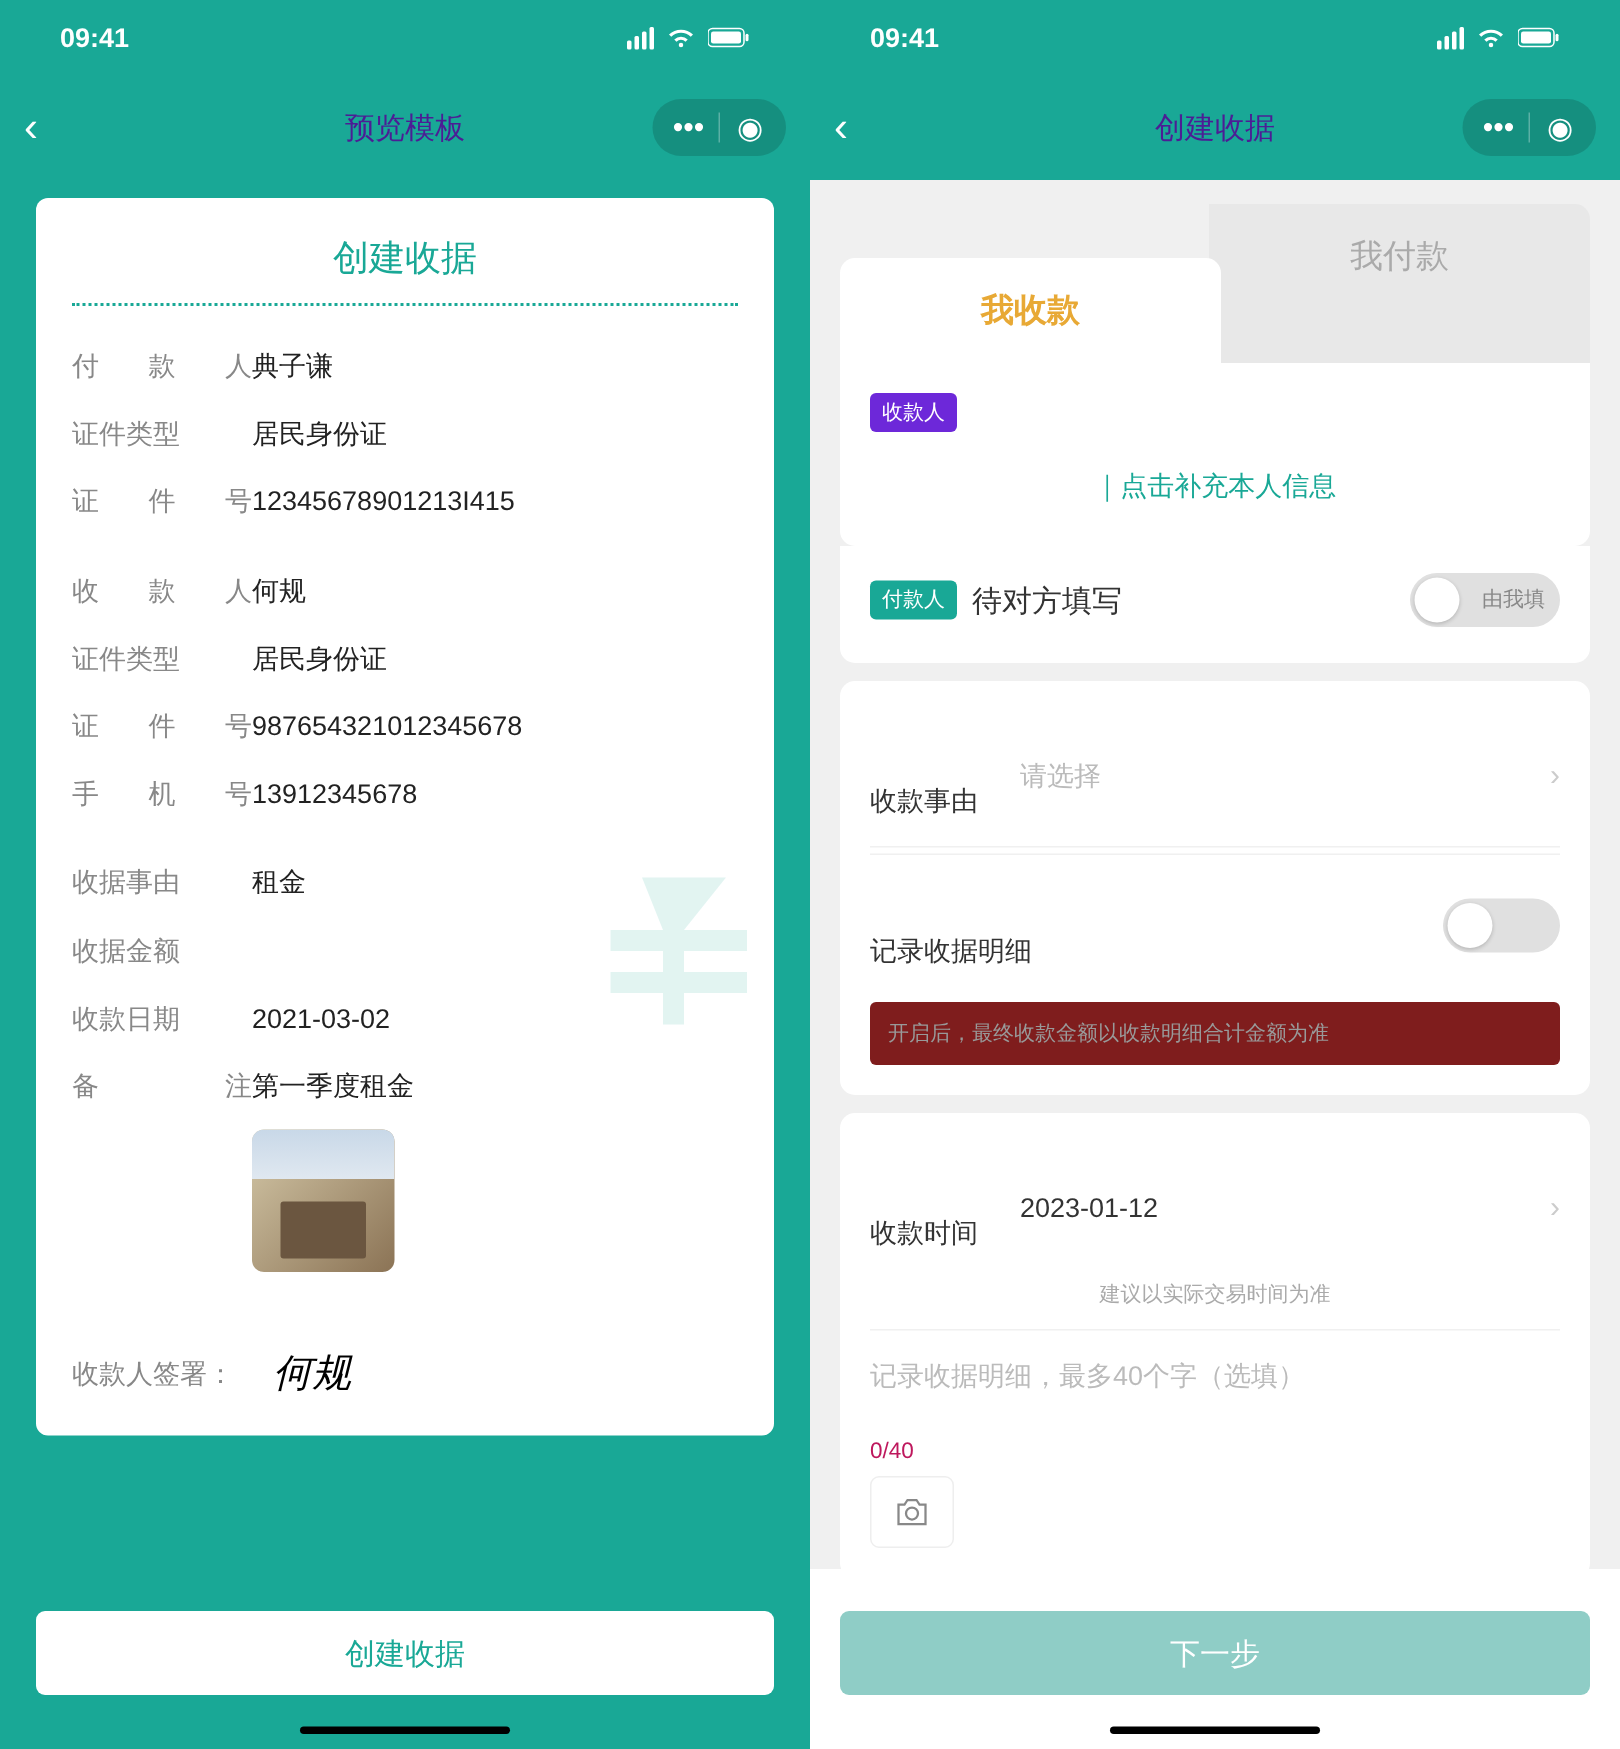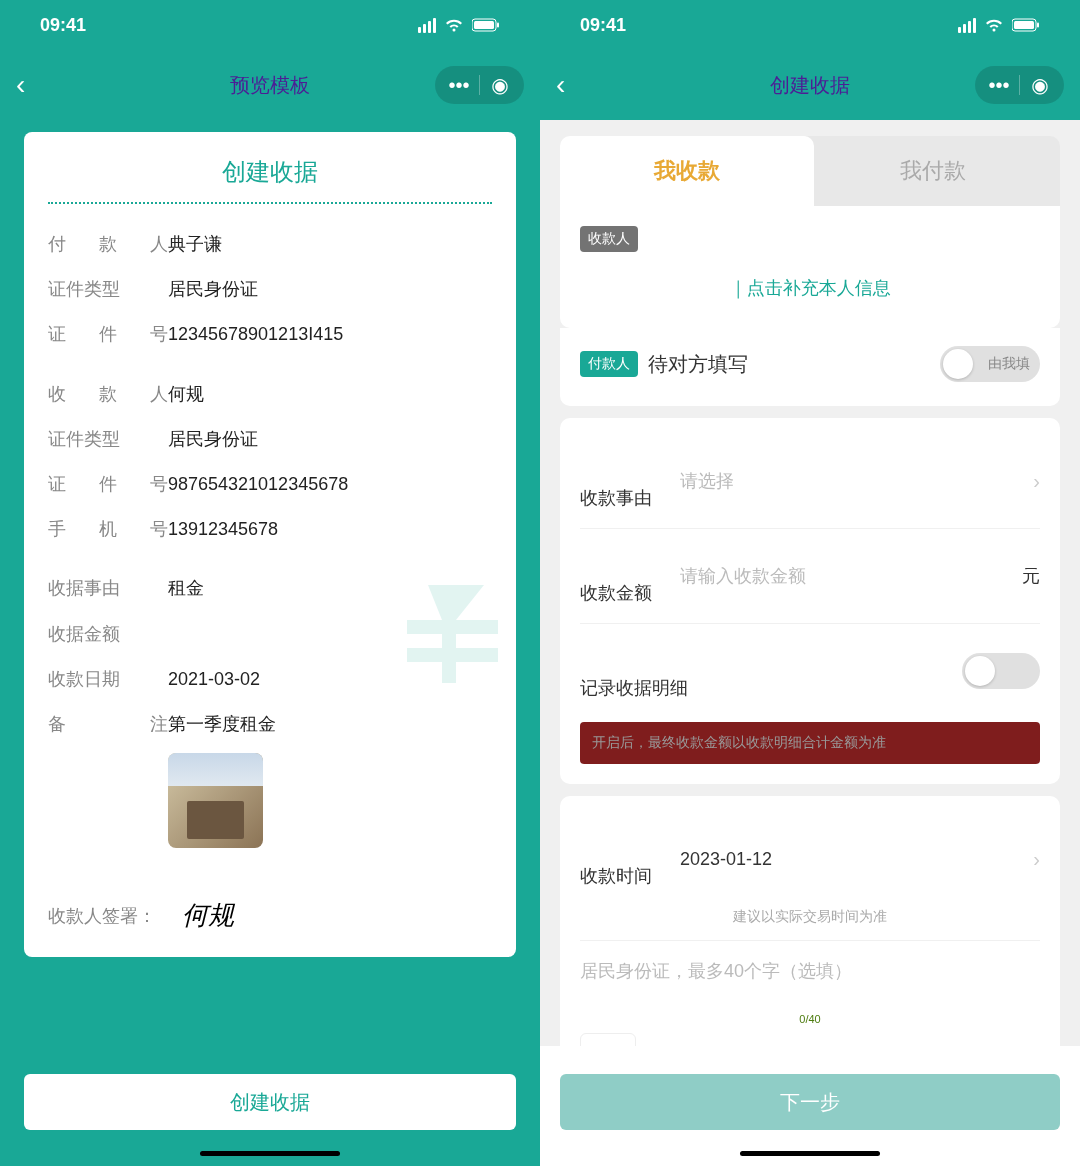--- a/index.html
+++ b/index.html
@@ -34,40 +34,40 @@
 .sign-value { font-size: 26px; font-style: italic; font-weight: 500; margin-left: 26px; font-family: "KaiTi", serif; }
 .bottom-btn { position: absolute; bottom: 36px; left: 24px; right: 24px; background: #fff; color: #19a896; height: 56px; border-radius: 6px; display: flex; align-items: center; justify-content: center; font-size: 20px; }
 .home-indicator { position: absolute; bottom: 10px; left: 50%; transform: translateX(-50%); width: 140px; height: 5px; background: #000; border-radius: 3px; }
 .phone.right .home-indicator { background: #000; }
 
 
 .tabs { display: flex; margin: 16px 20px 0; gap: 0; }
 .tab { flex: 1; background: #fff; padding: 20px; text-align: center; font-size: 22px; color: #aaa; border-radius: 10px 10px 0 0; position: relative; }
 .tab.active { color: #e8a935; font-weight: 600; }
 .tab:not(.active) { background: #e8e8e8; border-radius: 0 10px 0 0; margin-left: -8px; z-index: 0; }
-.tab.active { z-index: 1; }
+.tab.active { z-index: 1; margin-top: 36px; }
 .panel { background: #fff; margin: 0 20px; border-radius: 0 0 10px 10px; padding: 20px; }
-.badge { display: inline-block; background: #737373; color: #fff; font-size: 14px; padding: 4px 8px; border-radius: 4px; }
+.badge { display: inline-block; background: #6d28d9; color: #fff; font-size: 14px; padding: 4px 8px; border-radius: 4px; }
 .badge.teal { background: #19a896; }
 .fill-link { color: #19a896; font-size: 18px; text-align: center; padding: 24px 0 8px; }
 .panel2 { background: #fff; margin: 0 20px; border-radius: 10px; padding: 20px; margin-top: 12px; }
 .info-row { display: flex; align-items: center; padding: 14px 0; font-size: 18px; }
 .info-label { width: 100px; color: #333; margin-top: 34px; }
 .info-placeholder { color: #bbb; flex: 1; }
 .info-value { color: #333; flex: 1; }
 .chevron { color: #ccc; font-size: 20px; }
 .unit { color: #333; }
 .toggle { width: 78px; height: 36px; background: #e0e0e0; border-radius: 18px; position: relative; margin-left: auto; }
 .toggle::after { content: ""; position: absolute; width: 30px; height: 30px; background: #fff; border-radius: 50%; top: 3px; left: 3px; box-shadow: 0 1px 3px rgba(0,0,0,0.2); }
 .toggle-label { width: 100px; height: 36px; background: #e0e0e0; border-radius: 18px; display: flex; align-items: center; position: relative; margin-left: auto; padding-right: 10px; justify-content: flex-end; font-size: 14px; color: #888; }
 .toggle-label::after { content: ""; position: absolute; width: 30px; height: 30px; background: #fff; border-radius: 50%; top: 3px; left: 3px; box-shadow: 0 1px 3px rgba(0,0,0,0.2); }
 .hint-box { background: #7f1d1d; color: #999; font-size: 14px; padding: 12px; border-radius: 4px; margin-top: 8px; }
 .sub-hint { color: #aaa; font-size: 14px; margin-top: 6px; text-align: center; }
 .note-input { color: #bbb; font-size: 18px; padding: 14px 0; }
-.char-count { text-align: center; color: #4d7c0f; font-size: 11px; margin-top: 16px; }
+.char-count { text-align: left; color: #be185d; font-size: 15px; margin-top: 16px; }
 .camera-box { width: 56px; height: 48px; border: 1px solid #eee; border-radius: 6px; display: flex; align-items: center; justify-content: center; color: #888; font-size: 22px; margin-top: 8px; }
 .bottom-btn2 { position: absolute; bottom: 36px; left: 20px; right: 20px; background: #8fcdc6; color: #fff; height: 56px; border-radius: 6px; display: flex; align-items: center; justify-content: center; font-size: 20px; }
 .bottom-area { position: absolute; bottom: 0; left: 0; right: 0; background: #fff; height: 120px; }
 .divider { height: 1px; background: #f0f0f0; margin: 4px 0; }
 .bars-icon { display: inline-flex; align-items: flex-end; gap: 2px; }
 .bars-icon span { width: 3px; background: #fff; border-radius: 1px; }
 .bars-icon span:nth-child(1){height:6px}.bars-icon span:nth-child(2){height:9px}.bars-icon span:nth-child(3){height:12px}.bars-icon span:nth-child(4){height:15px}
 .wifi-icon, .battery-icon { display: inline-block; }
 </style>
 </head>
@@ -246,42 +246,37 @@
     </div>
   </div>
 
   <div class="panel2">
     <div class="info-row">
       <span class="info-label">收款事由</span>
       <span class="info-placeholder">请选择</span>
       <span class="chevron">›</span>
     </div>
     <div class="divider"></div>
-    <div class="info-row">
-      <span class="info-label">收款金额</span>
-      <span class="info-placeholder">请输入收款金额</span>
-      <span class="unit">元</span>
-    </div>
     <div class="divider"></div>
     <div class="info-row">
       <span class="info-label" style="width:auto">记录收据明细</span>
       <div class="toggle"></div>
     </div>
     <div class="hint-box">开启后，最终收款金额以收款明细合计金额为准</div>
   </div>
 
   <div class="panel2">
     <div class="info-row">
       <span class="info-label">收款时间</span>
       <span class="info-value">2023-01-12</span>
       <span class="chevron">›</span>
     </div>
     <div class="sub-hint">建议以实际交易时间为准</div>
     <div class="divider" style="margin-top:14px"></div>
-    <div class="note-input">居民身份证，最多40个字（选填）</div>
+    <div class="note-input">记录收据明细，最多40个字（选填）</div>
     <div class="char-count">0/40</div>
     <div class="camera-box">
       <svg width="24" height="20" viewBox="0 0 24 20">
           <path fill="none" stroke="#888" stroke-width="1.5" d="M3 5h4l2-3h6l2 3h4v13H3z"></path>
           <circle cx="12" cy="11" r="4" fill="none" stroke="#888" stroke-width="1.5"></circle>
         </svg>
     </div>
   </div>
 
   <div class="bottom-area"></div>

